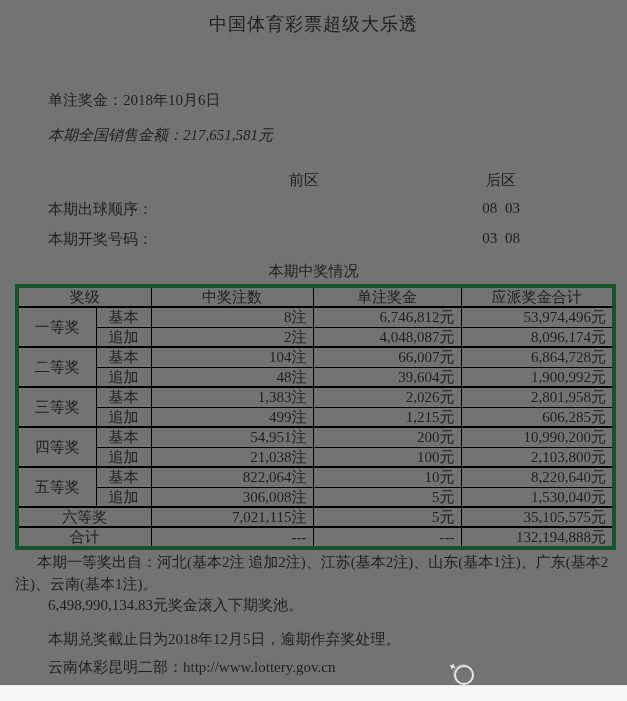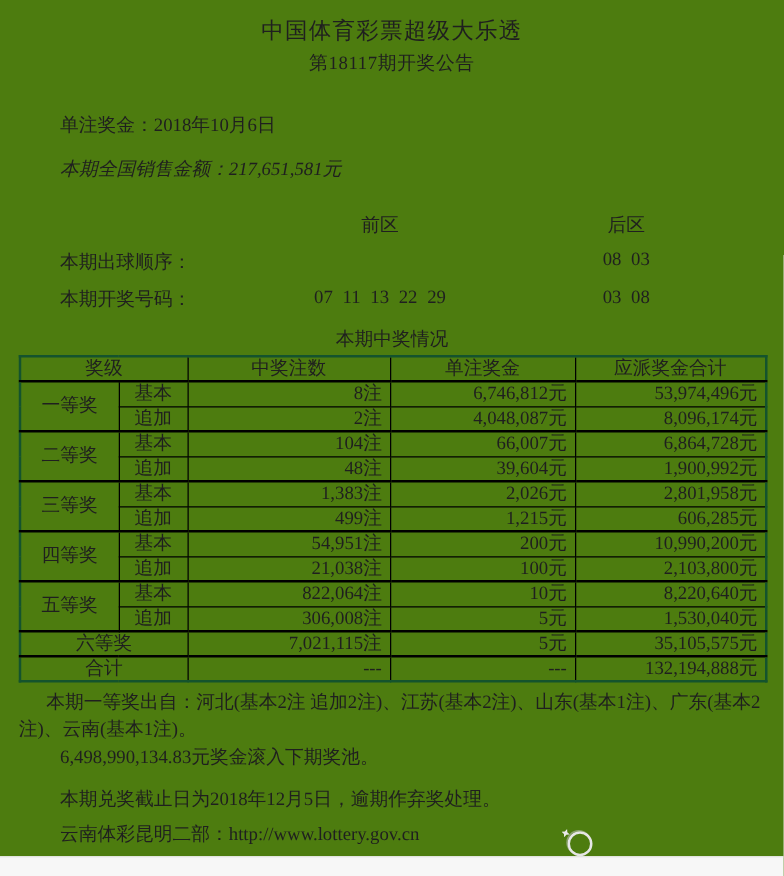--- a/index.html
+++ b/index.html
@@ -6,21 +6,21 @@
   html, body { background: #ffffff; }
   body {
     font-family: "Liberation Serif", "DejaVu Serif", serif;
     color: #1f1f1f;
   }
   .page {
     position: relative;
     width: 627px;
     height: 701px;
     margin: 0 auto;
-    background: #4d7c0f;
+    background: #737373;
     overflow: hidden;
   }
   .abs { position: absolute; }
   .center { width: 100%; text-align: center; }
 
   .doc-title    { top: 12px;  font-size: 18px; letter-spacing: 1px; }
   .doc-subtitle { top: 41px;  font-size: 15px; letter-spacing: 0.5px; }
 
   .info-line { left: 48px; font-size: 15px; white-space: nowrap; }
   .info-1 { top: 91px; }
@@ -39,21 +39,21 @@
   .nums-back  { left: 446px; width: 110px; }
 
   .section-title { top: 262px; font-size: 15px; }
 
   table.prize {
     position: absolute;
     top: 284px;
     left: 15px;
     width: 597px;
     border-collapse: collapse;
-    border: 2px solid #14532d;
+    border: 4px solid #14532d;
     font-size: 15px;
     table-layout: fixed;
   }
   table.prize th, table.prize td {
     border: 1px solid #000;
     height: 20px;
     line-height: 18px;
     padding: 0;
     font-weight: normal;
     text-align: center;
@@ -109,37 +109,35 @@
     background: #f7f7f7;
     border-top: 1px solid #e9e9e9;
   }
 </style>
 </head>
 <body>
 
 <div class="page">
 
   <div class="abs center doc-title">中国体育彩票超级大乐透</div>
-  <div class="abs center doc-subtitle">第18117期开奖公告</div>
 
   <div class="abs info-line info-1">
     <span>单注奖金：</span><span>2018年10月6日</span>
   </div>
   <div class="abs info-line info-2">
     <span>本期全国销售金额：</span><span>217,651,581元</span>
   </div>
 
   <div class="abs zone-label zone-front">前区</div>
   <div class="abs zone-label zone-back">后区</div>
 
   <div class="abs ball-label row-order">本期出球顺序：</div>
   <div class="abs ball-nums nums-back row-order">08 03</div>
 
   <div class="abs ball-label row-result">本期开奖号码：</div>
-  <div class="abs ball-nums nums-front row-result">07 11 13 22 29</div>
   <div class="abs ball-nums nums-back row-result">03 08</div>
 
   <div class="abs center section-title">本期中奖情况</div>
 
   <table class="prize">
     <colgroup>
       <col style="width:79px">
         <col style="width:55px">
         <col style="width:162px">
         <col style="width:148px">

